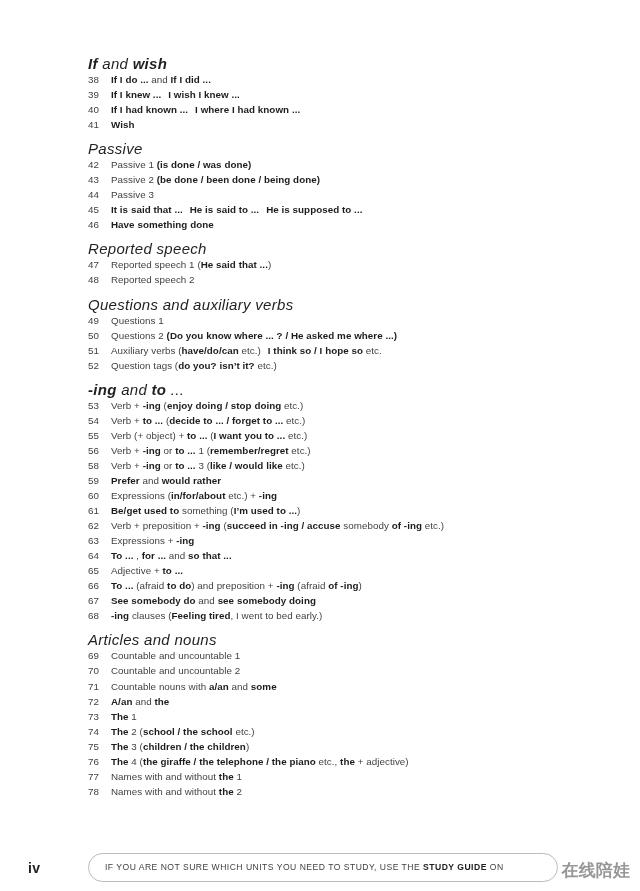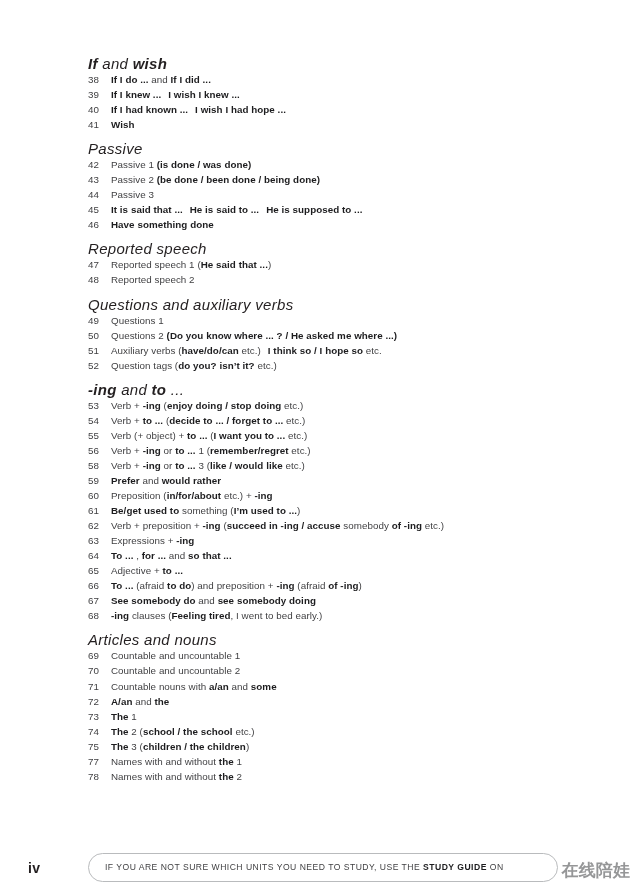--- a/index.html
+++ b/index.html
@@ -138,21 +138,21 @@
         <div class="unit-row">
           <div class="unit-num">38</div>
           <div class="unit-text"><span class="b">If I do ...</span><span class="r"> and </span><span class="b">If I did ...</span></div>
         </div>
         <div class="unit-row">
           <div class="unit-num">39</div>
           <div class="unit-text"><span class="b">If I knew ...</span><span class="gap-sm"></span><span class="b">I wish I knew ...</span></div>
         </div>
         <div class="unit-row">
           <div class="unit-num">40</div>
-          <div class="unit-text"><span class="b">If I had known ...</span><span class="gap-sm"></span><span class="b">I wish I had hope ...</span></div>
+          <div class="unit-text"><span class="b">If I had known ...</span><span class="gap-sm"></span><span class="b">I where I had known ...</span></div>
         </div>
         <div class="unit-row">
           <div class="unit-num">41</div>
           <div class="unit-text"><span class="b">Wish</span></div>
         </div>
       </div>
       <div class="section">
         <div class="section-head"><span class="r">Passive</span></div>
         <div class="unit-row">
           <div class="unit-num">42</div>
@@ -226,21 +226,21 @@
         <div class="unit-row">
           <div class="unit-num">58</div>
           <div class="unit-text"><span class="r">Verb + </span><span class="b">-ing</span><span class="r"> or </span><span class="b">to ...</span><span class="r"> 3 (</span><span class="b">like / would like</span><span class="r"> etc.)</span></div>
         </div>
         <div class="unit-row">
           <div class="unit-num">59</div>
           <div class="unit-text"><span class="b">Prefer</span><span class="r"> and </span><span class="b">would rather</span></div>
         </div>
         <div class="unit-row">
           <div class="unit-num">60</div>
-          <div class="unit-text"><span class="r">Preposition (</span><span class="b">in/for/about</span><span class="r"> etc.) + </span><span class="b">-ing</span></div>
+          <div class="unit-text"><span class="r">Expressions (</span><span class="b">in/for/about</span><span class="r"> etc.) + </span><span class="b">-ing</span></div>
         </div>
         <div class="unit-row">
           <div class="unit-num">61</div>
           <div class="unit-text"><span class="b">Be/get used to</span><span class="r"> something (</span><span class="b">I’m used to ...</span><span class="r">)</span></div>
         </div>
         <div class="unit-row">
           <div class="unit-num">62</div>
           <div class="unit-text"><span class="r">Verb + preposition + </span><span class="b">-ing</span><span class="r"> (</span><span class="b">succeed in -ing / accuse</span><span class="r"> somebody </span><span class="b">of -ing</span><span class="r"> etc.)</span></div>
         </div>
         <div class="unit-row">
@@ -290,20 +290,24 @@
           <div class="unit-num">73</div>
           <div class="unit-text"><span class="b">The</span><span class="r"> 1</span></div>
         </div>
         <div class="unit-row">
           <div class="unit-num">74</div>
           <div class="unit-text"><span class="b">The</span><span class="r"> 2 (</span><span class="b">school / the school</span><span class="r"> etc.)</span></div>
         </div>
         <div class="unit-row">
           <div class="unit-num">75</div>
           <div class="unit-text"><span class="b">The</span><span class="r"> 3 (</span><span class="b">children / the children</span><span class="r">)</span></div>
+        </div>
+        <div class="unit-row">
+          <div class="unit-num">76</div>
+          <div class="unit-text"><span class="b">The</span><span class="r"> 4 (</span><span class="b">the giraffe / the telephone / the piano</span><span class="r"> etc., </span><span class="b">the</span><span class="r"> + adjective)</span></div>
         </div>
         <div class="unit-row">
           <div class="unit-num">77</div>
           <div class="unit-text"><span class="r">Names with and without </span><span class="b">the</span><span class="r"> 1</span></div>
         </div>
         <div class="unit-row">
           <div class="unit-num">78</div>
           <div class="unit-text"><span class="r">Names with and without </span><span class="b">the</span><span class="r"> 2</span></div>
         </div>
       </div>

